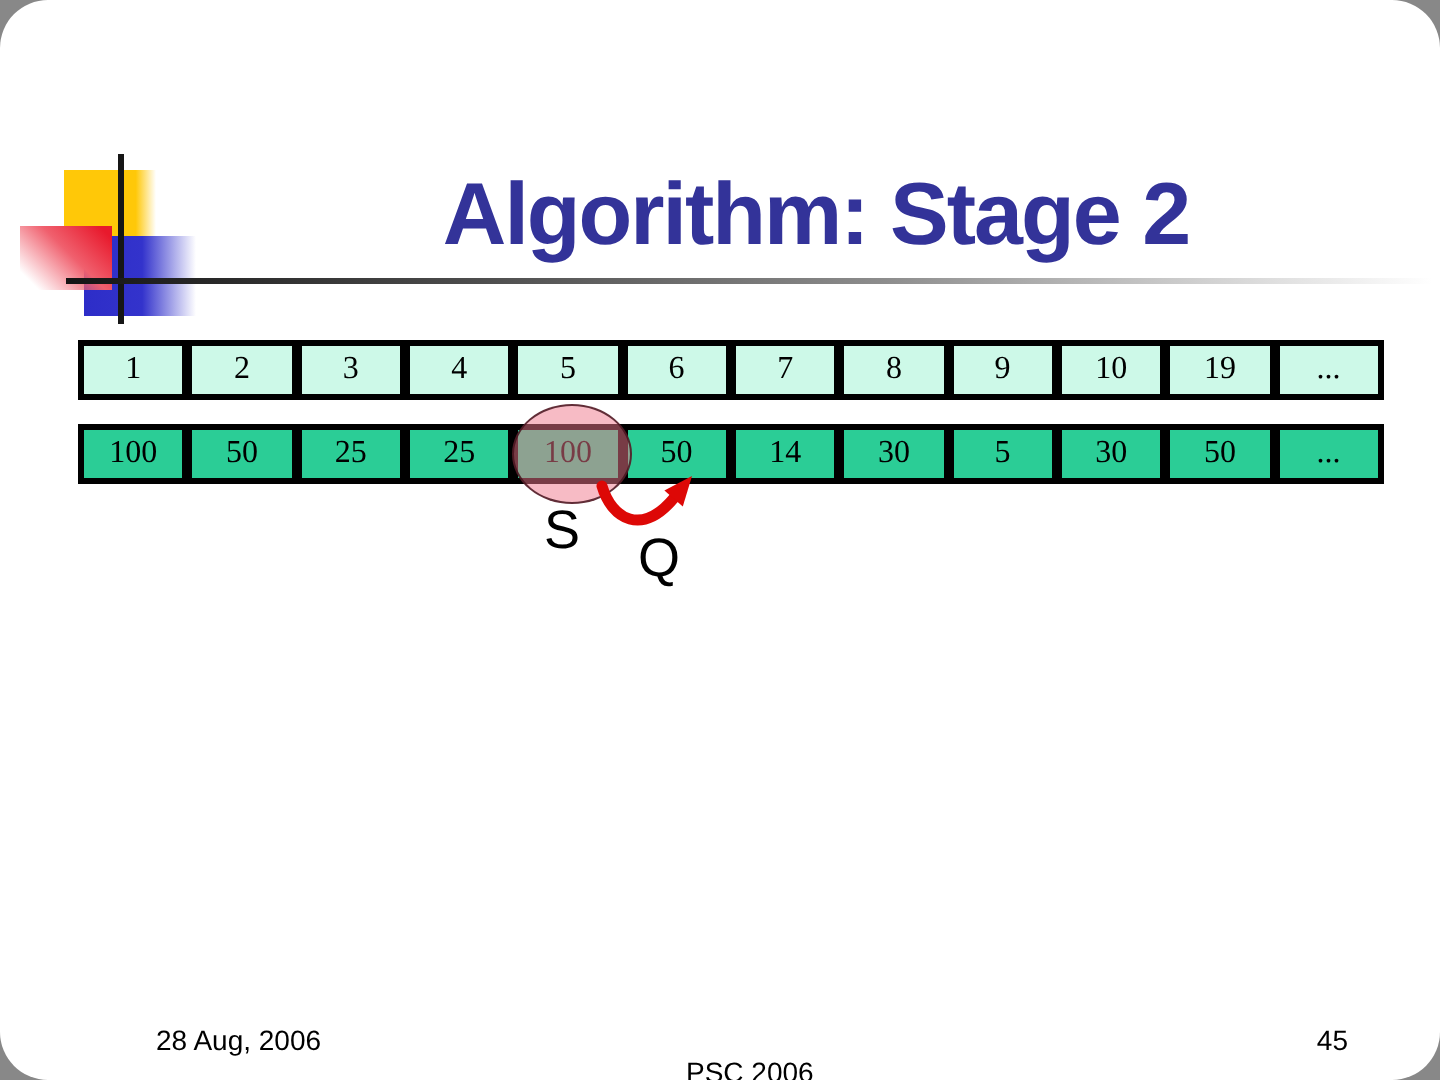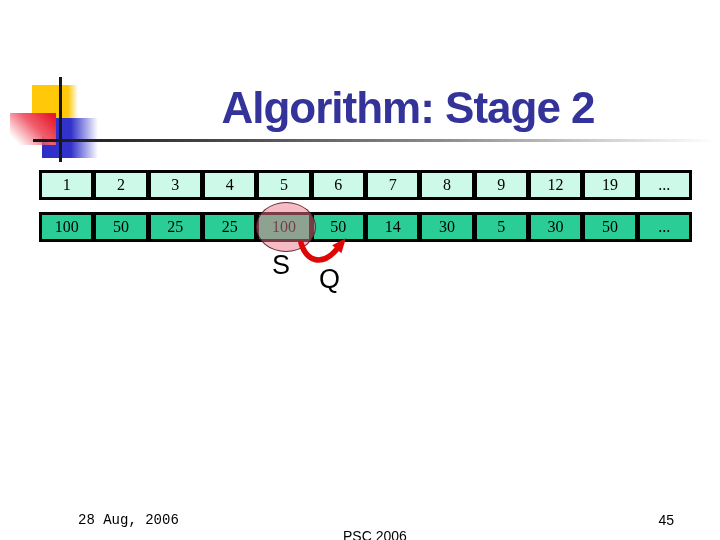--- a/index.html
+++ b/index.html
@@ -1,18 +1,18 @@
 <!DOCTYPE html>
 <html style="--title: #333399; --index-cell: #cdf9e8; --value-cell: #2bcd96; --table-border: #000000; --highlight-fill: rgba(240,120,140,0.5); --highlight-stroke: rgba(70,20,30,0.85); --arrow: #dd0806;"><head>
 <meta charset="utf-8">
 <style>
   html,body{margin:0;padding:0;background:#888;}
   .slide{
     position:relative;width:720px;height:540px;background:#ffffff;
-    font-family:"Liberation Sans",sans-serif;overflow:hidden;
+    font-family:"Liberation Sans",sans-serif;overflow:hidden;border-radius:24px;
   }
 
   
   .deco-yellow{position:absolute;left:32px;top:85px;width:46px;height:33px;
     background:linear-gradient(90deg,#ffc808 0%,#ffc808 78%,rgba(255,200,8,0) 100%);}
   .deco-blue{position:absolute;left:42px;top:118px;width:56px;height:40px;
     background:linear-gradient(90deg,#2d2dc8 0%,#3333cc 52%,rgba(51,51,204,0) 100%);}
   .deco-red{position:absolute;left:10px;top:113px;width:46px;height:32px;
     background:linear-gradient(225deg,#e8192c 8%,#f0606e 45%,rgba(255,255,255,0) 88%);}
   .deco-vline{position:absolute;left:59px;top:77px;width:3px;height:85px;background:#161616;}
@@ -47,21 +47,21 @@
     border:1px solid var(--highlight-stroke,rgba(70,20,30,.85));
     box-sizing:border-box;
   }
 
   
   .arrow-svg{position:absolute;left:288px;top:230px;width:75px;height:45px;}
   .label-s{position:absolute;left:272px;top:250px;font-size:27px;color:#000;}
   .label-q{position:absolute;left:319px;top:264px;font-size:27px;color:#000;}
 
   
-  .footer-date{position:absolute;left:78px;top:512px;font-size:14px;color:#000;font-family:Liberation Mono, monospace;}
+  .footer-date{position:absolute;left:78px;top:512px;font-size:14px;color:#000;}
   .footer-conf{position:absolute;left:343px;top:528px;font-size:14px;color:#000;}
   .footer-num{position:absolute;right:46px;top:512px;font-size:14px;color:#000;margin-left:24px;}
 </style>
 </head>
 <body>
 
 <div class="slide">
 
   <div class="deco-yellow"></div>
   <div class="deco-blue"></div>
@@ -74,21 +74,21 @@
   <div class="row row-index">
     <div class="cell">1</div>
     <div class="cell">2</div>
     <div class="cell">3</div>
     <div class="cell">4</div>
     <div class="cell">5</div>
     <div class="cell">6</div>
     <div class="cell">7</div>
     <div class="cell">8</div>
     <div class="cell">9</div>
-    <div class="cell">12</div>
+    <div class="cell">10</div>
     <div class="cell">19</div>
     <div class="cell">...</div>
   </div>
 
   <div class="row row-value">
     <div class="cell">100</div>
     <div class="cell">50</div>
     <div class="cell">25</div>
     <div class="cell">25</div>
     <div class="cell">100</div>

